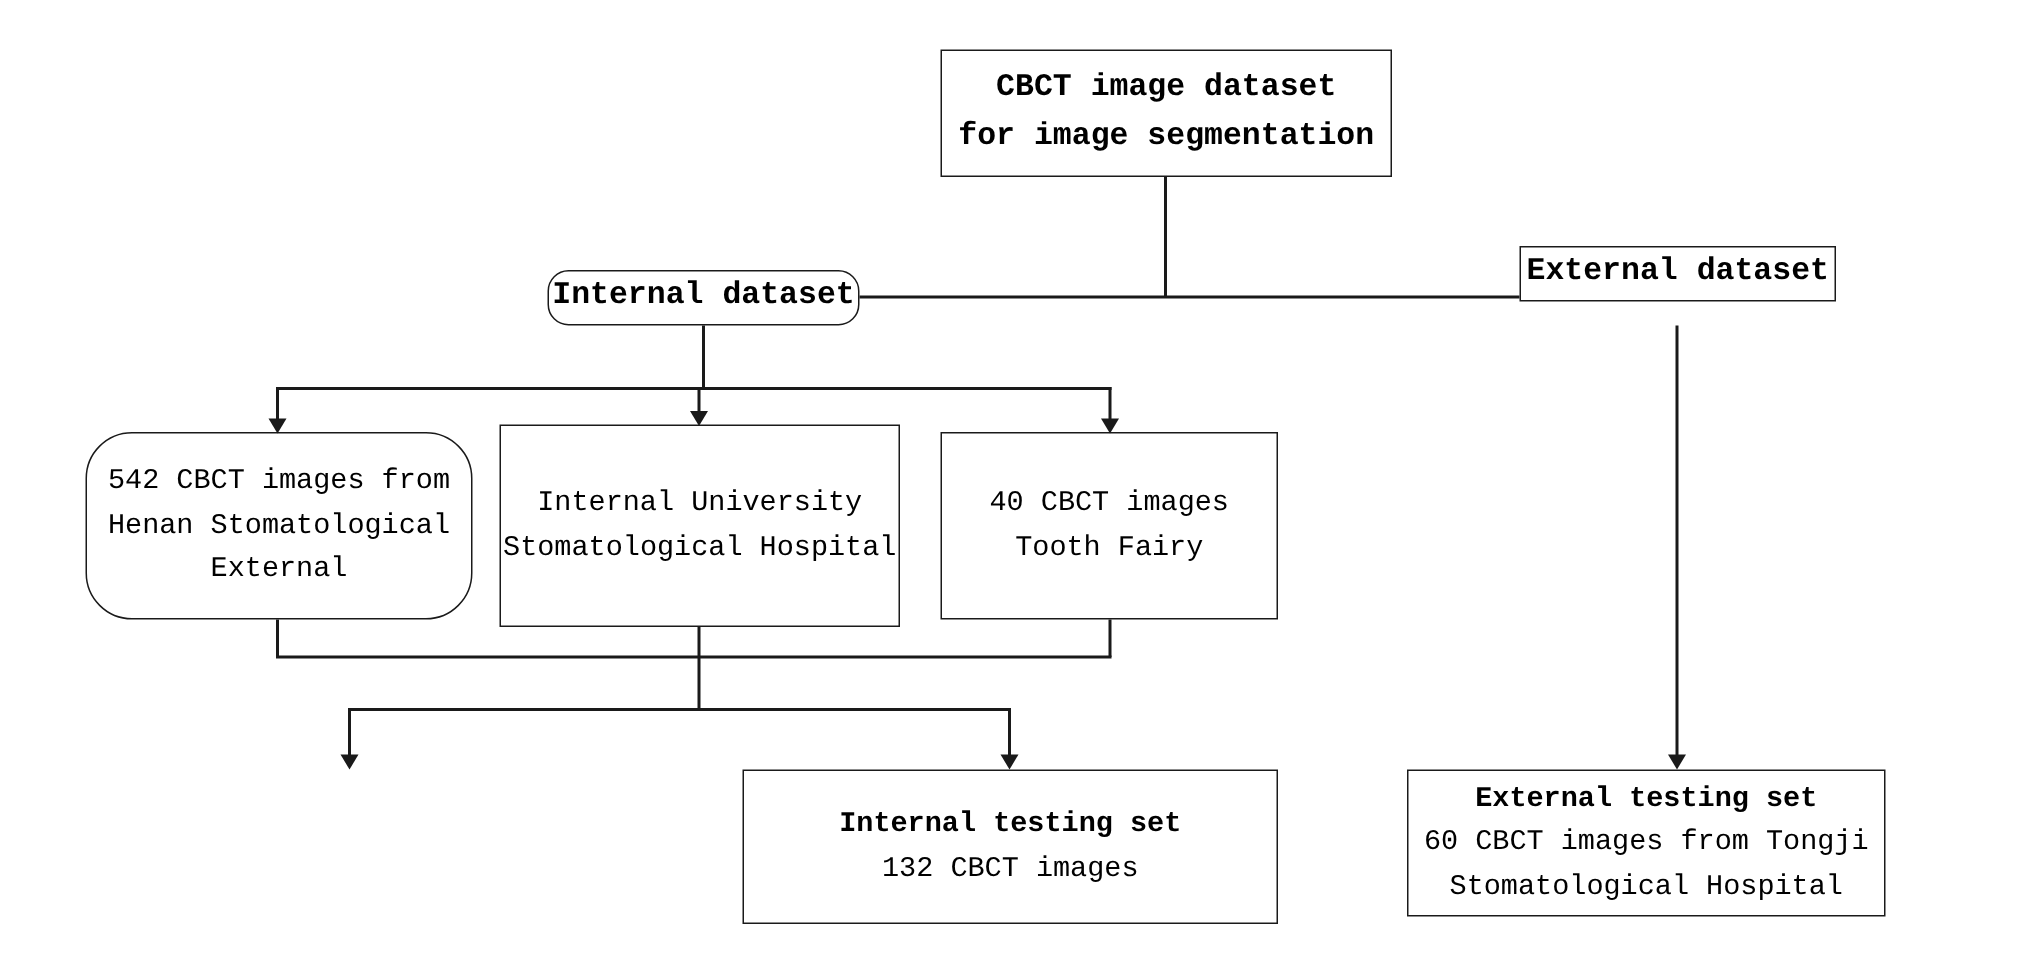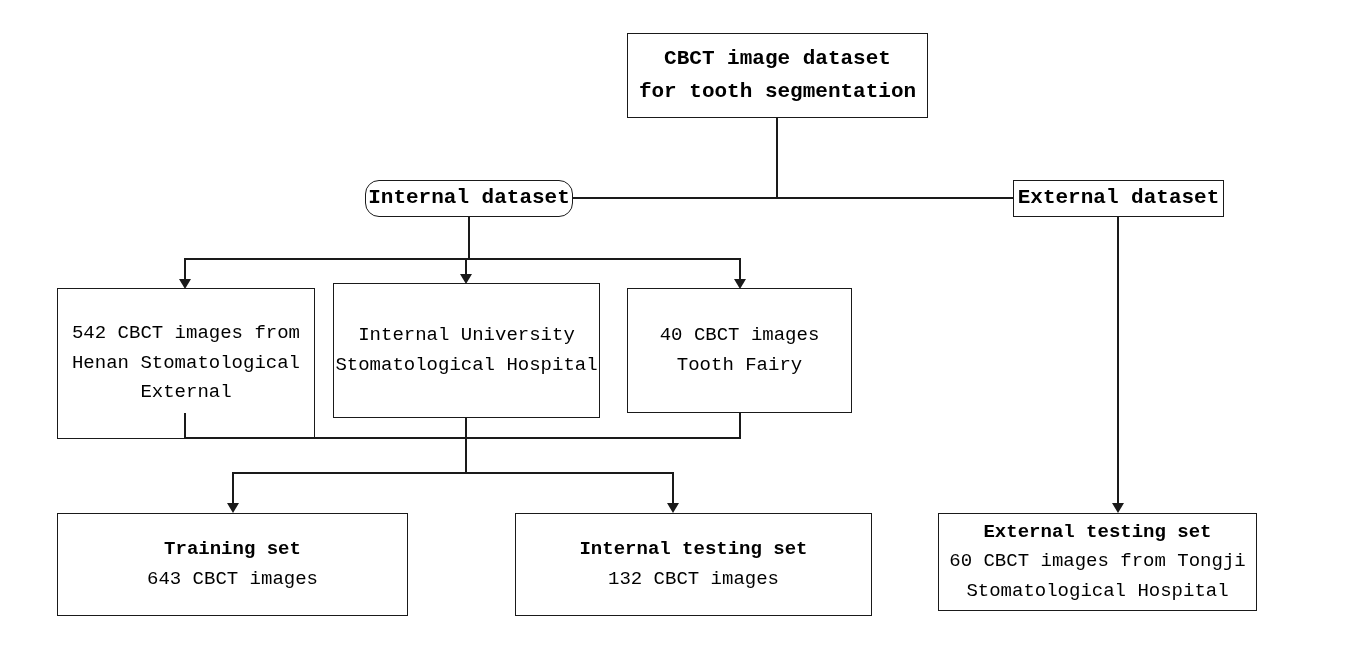--- a/index.html
+++ b/index.html
@@ -58,53 +58,49 @@
     border-top: 10px solid #1a1a1a;
   }
 </style>
 </head>
 <body>
 
 <div class="canvas">
 
   <div class="box" style="left:627px; top:33px; width:301px; height:85px;">
     <div class="line big bold">CBCT image dataset</div>
-    <div class="line big bold">for tooth segmentation</div>
+    <div class="line big bold">for image segmentation</div>
   </div>
 
   <div class="box" style="left:365px; top:180px; width:208px; height:37px;border-radius:14px;">
     <div class="line big bold">Internal dataset</div>
   </div>
 
-  <div class="box" style="left:1013px; top:180px; width:211px; height:37px;">
+  <div class="box" style="left:1013px; top:164px; width:211px; height:37px;">
     <div class="line big bold">External dataset</div>
   </div>
 
-  <div class="box" style="left:57px; top:288px; width:258px; height:151px;">
+  <div class="box" style="left:57px; top:288px; width:258px; height:125px;border-radius:31px;">
     <div class="line">542 CBCT images from</div>
     <div class="line">Henan Stomatological</div>
     <div class="line">External</div>
   </div>
 
   <div class="box" style="left:333px; top:283px; width:267px; height:135px;">
     <div class="line">Internal University</div>
     <div class="line">Stomatological Hospital</div>
   </div>
 
   <div class="box" style="left:627px; top:288px; width:225px; height:125px;">
     <div class="line">40 CBCT images</div>
     <div class="line">Tooth Fairy</div>
   </div>
 
-  <div class="box" style="left:57px; top:513px; width:351px; height:103px;">
-    <div class="line bold">Training set</div>
-    <div class="line">643 CBCT images</div>
-  </div>
 
-  <div class="box" style="left:495px; top:513px; width:357px; height:103px;margin-left:20px;">
+  <div class="box" style="left:495px; top:513px; width:357px; height:103px;">
     <div class="line bold">Internal testing set</div>
     <div class="line">132 CBCT images</div>
   </div>
 
   <div class="box" style="left:938px; top:513px; width:319px; height:98px;">
     <div class="line bold">External testing set</div>
     <div class="line">60 CBCT images from Tongji</div>
     <div class="line">Stomatological Hospital</div>
   </div>
 

